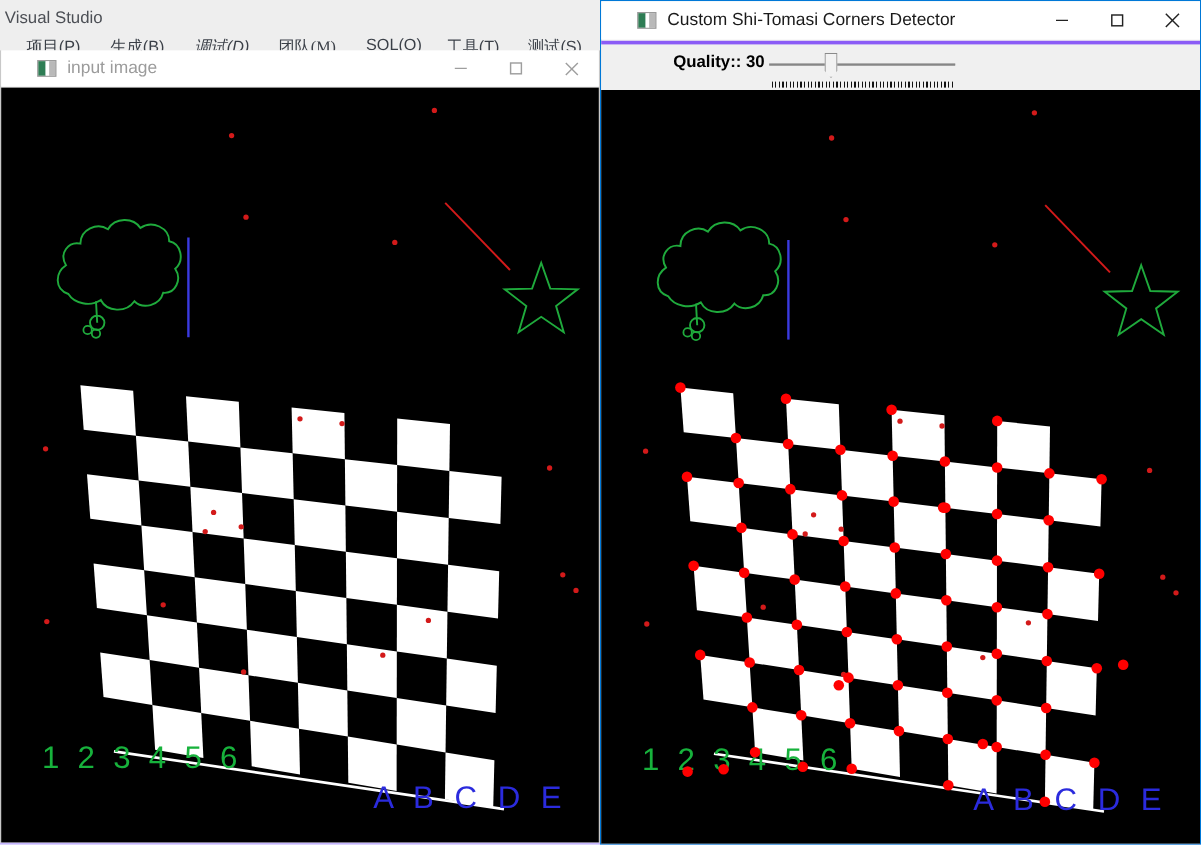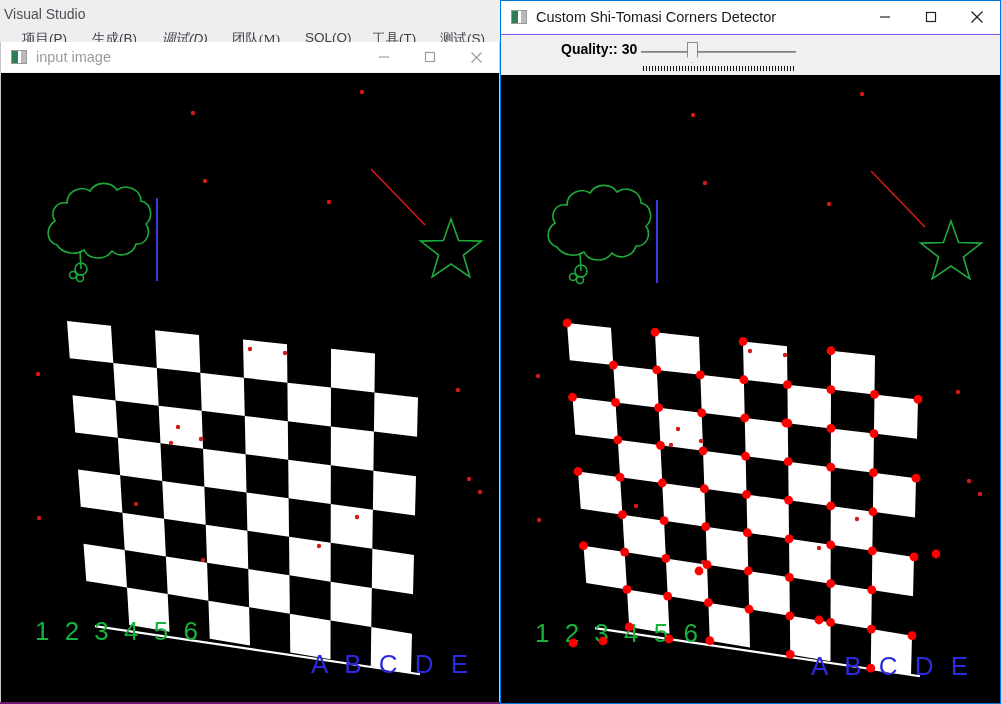--- a/index.html
+++ b/index.html
@@ -2,21 +2,21 @@
 <html><head>
 <meta charset="utf-8">
 <style>
   * { box-sizing: border-box; margin: 0; padding: 0; }
   html, body {
     width: 1001px; height: 704px;
     overflow: hidden;
     background: #ffffff;
     font-family: "Liberation Sans", sans-serif;
   }
-  #screen { position: relative; width: 1001px; height: 704px; background: #701a75; }
+  #screen { position: relative; width: 1001px; height: 704px; background: #c4b5fd; }
 
   
   .vs-backdrop {
     position: absolute; left: 0; top: 0; width: 500px; height: 48px;
     background: #eeeeee; border-bottom: 1px solid #cccccc;
   }
   .vs-title {
     position: absolute; left: 4px; top: 6px;
     font-size: 14px; color: #4c4f55; white-space: nowrap;
   }
@@ -27,21 +27,21 @@
   }
   .vs-menu-item {
     position: absolute; top: 0;
     font-size: 13.5px; color: #3a3f47; white-space: nowrap;
   }
 
   
   .win { position: absolute; background: #f0f0f0; }
   .win-titlebar {
     position: relative; width: 100%; height: 32px;
-    background: #ffffff; display: flex; align-items: center;
+    background: #ffffff; display: flex; align-items: center; padding-left: 20px;
   }
   .win-icon {
     width: 16px; height: 14px; margin-left: 10px; margin-right: 9px;
     border: 1px solid #9a9a9a; background: #dfdfdf;
     display: flex; align-items: stretch; flex: none;
   }
   .win-icon i { display:block; height:100%; }
   .win-icon i:nth-child(1){ width:40%; background:#2e7d54; }
   .win-icon i:nth-child(2){ width:25%; background:#ffffff; }
   .win-icon i:nth-child(3){ width:35%; background:#b9b9b9; }
@@ -72,21 +72,21 @@
   
   #win-right {
     left: 500px; top: 0px; width: 501px; height: 704px;
     border: 1px solid #0078d7;
   }
   #right-img { position:absolute; left:0px; top:74px; width:499px; height:628px; }
 
   
   .trackbar {
     position: absolute; left: 0; top: 33px; width: 499px; height: 41px;
-    background: #f0f0f0; border-top: 1px solid #8b5cf6;
+    background: #f0f0f0; border-top: 3px solid #8b5cf6;
   }
   .tb-label {
     position: absolute; left: 60px; top: 6px;
     font-size: 14px; font-weight: bold; color: #000; white-space: nowrap;
   }
   .tb-track {
     position: absolute; left: 140px; top: 16px; width: 155px; height: 2px;
     background: #a0a0a0;
     border-top: 1px solid #808080;
   }

